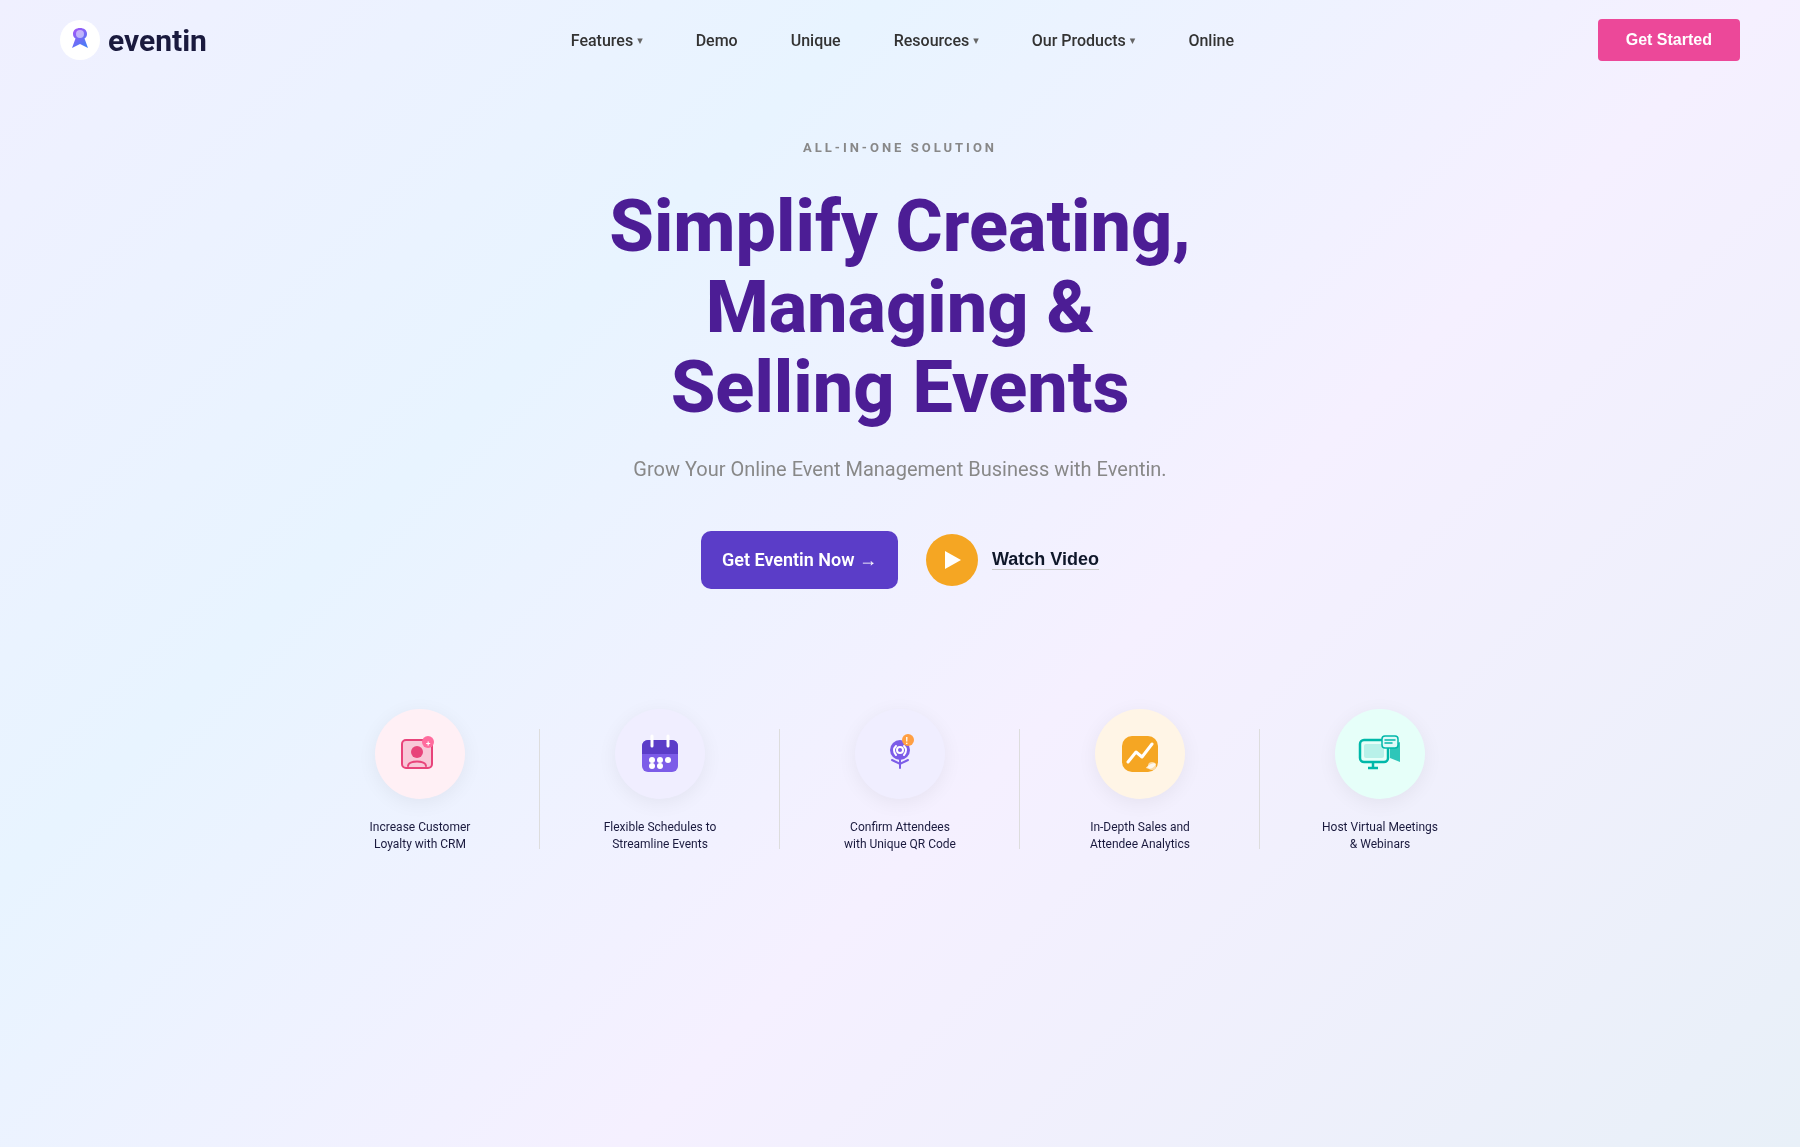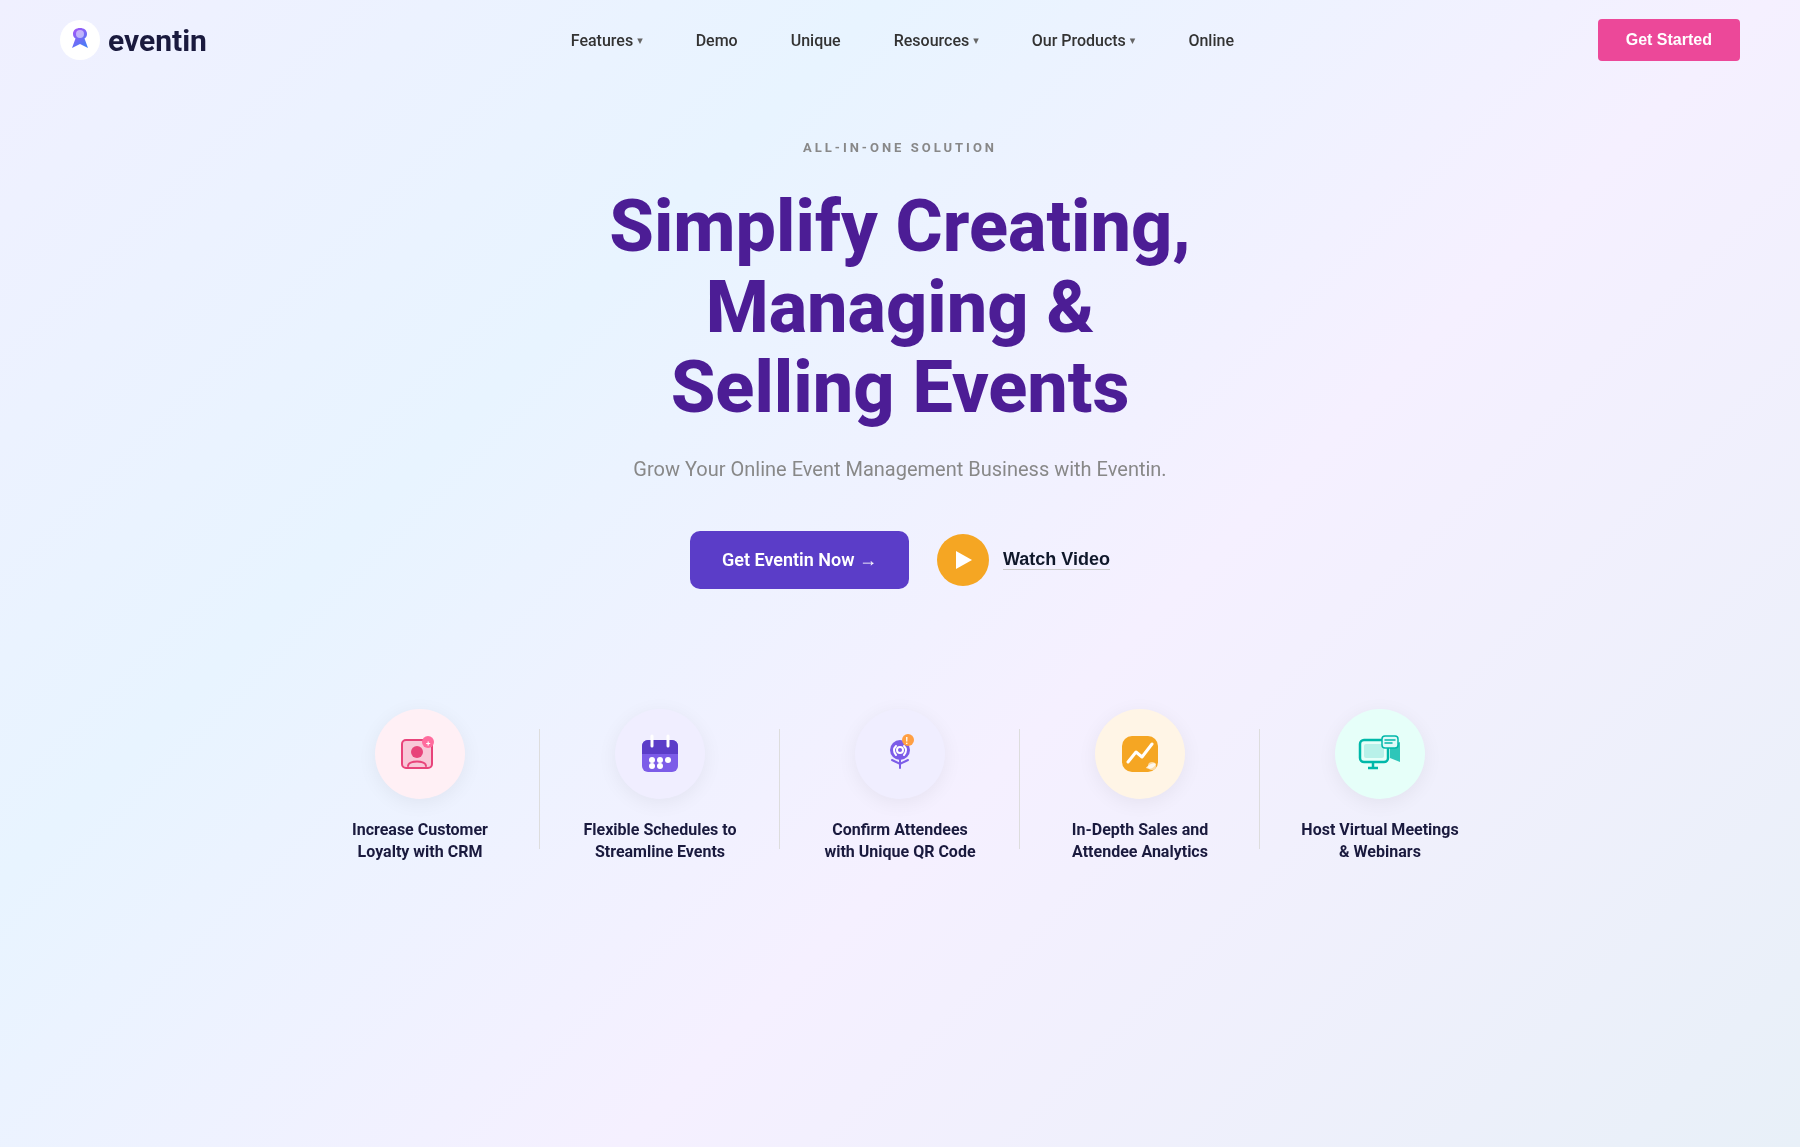--- a/index.html
+++ b/index.html
@@ -94,21 +94,21 @@
     .hero-buttons {
       display: flex;
       align-items: center;
       justify-content: center;
       gap: 28px;
       margin-bottom: 80px;
     }
     .btn-primary {
       background: #5b3dc8;
       color: #fff;
-      padding: 18px 32px;
+      padding: 18px 21px;
       border-radius: 10px;
       font-size: 18px;
       font-weight: 600;
       text-decoration: none;
       display: flex;
       align-items: center;
       gap: 10px;
       cursor: pointer;
       border: none;
     }
@@ -185,22 +185,22 @@
       align-items: center;
       justify-content: center;
       box-shadow: 0 4px 20px rgba(0,0,0,0.06);
     }
     .feature-icon-wrap.pink { background: #fff0f5; }
     .feature-icon-wrap.purple { background: #f0eeff; }
     .feature-icon-wrap.violet { background: #f0eeff; }
     .feature-icon-wrap.orange { background: #fff5e6; }
     .feature-icon-wrap.teal { background: #e6fff9; }
     .feature-label {
-      font-size: 16px;
-      font-weight: 700;
+      font-size: 12px;
+      font-weight: 400;
       color: #1a1a3e;
       line-height: 1.4;
     }
 
     
     .icon-svg {
       width: 44px;
       height: 44px;
     }
   </style>

